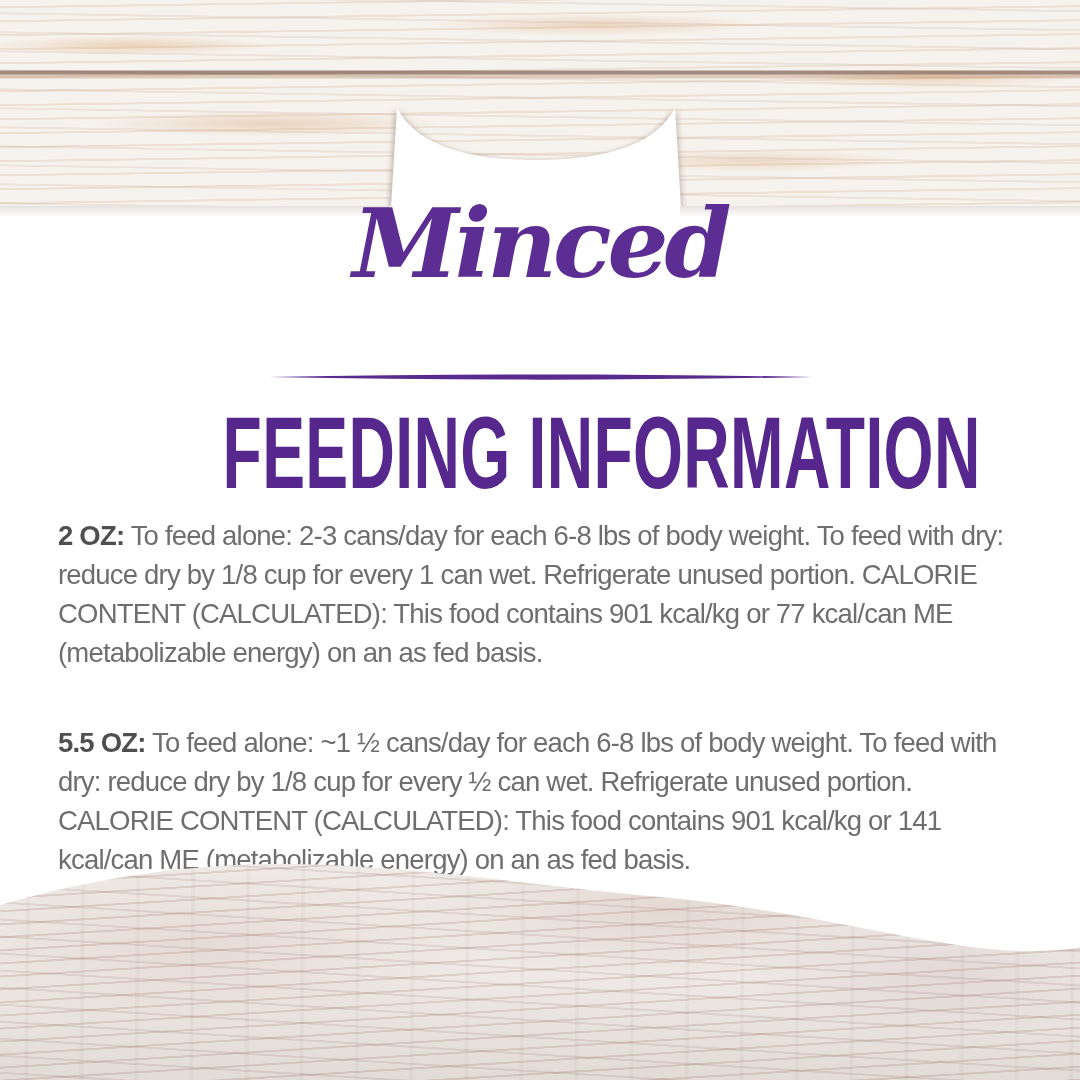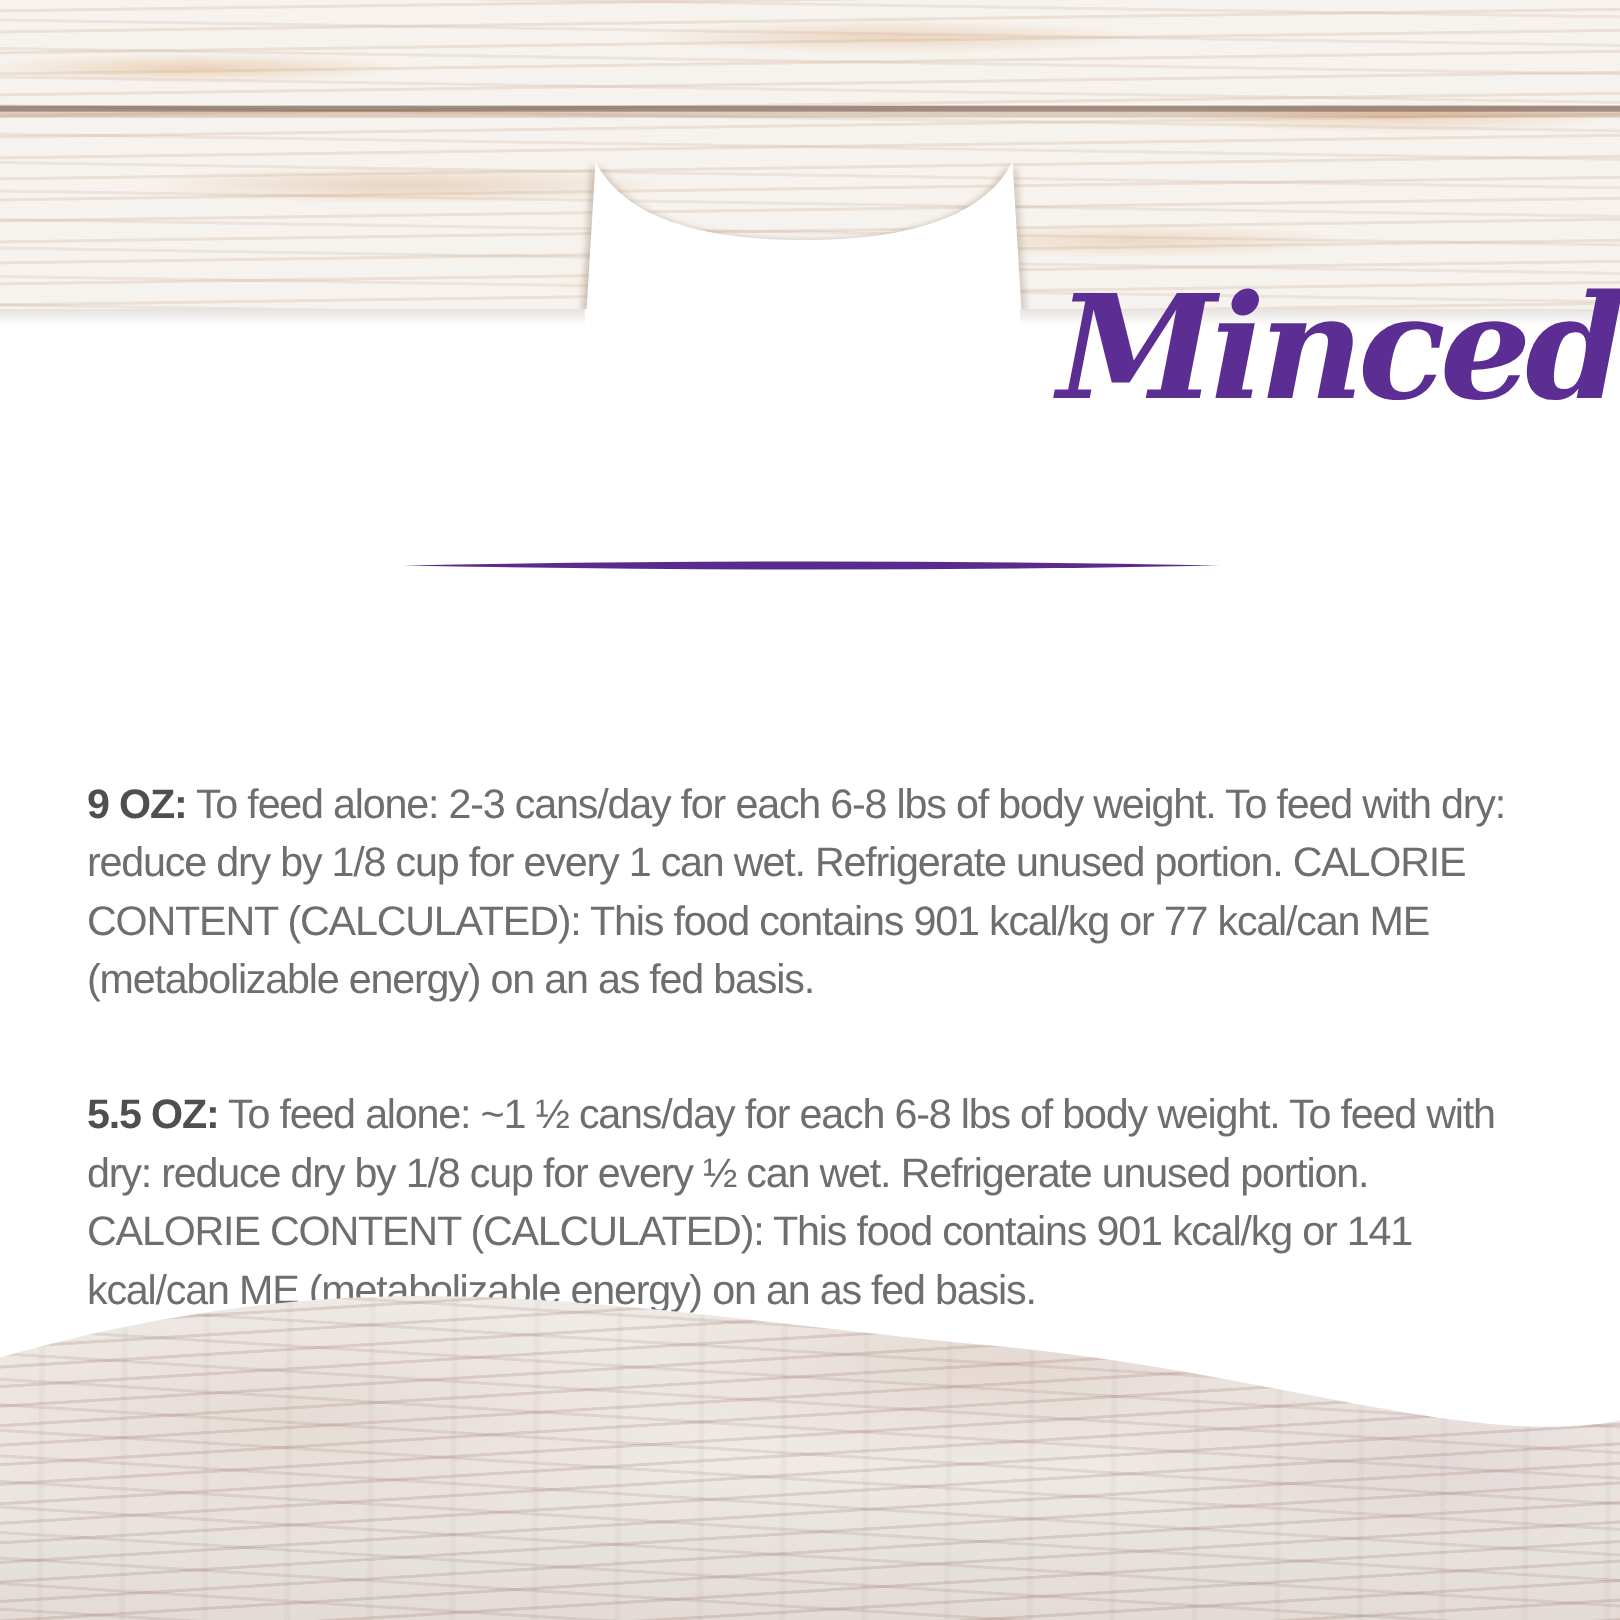--- a/index.html
+++ b/index.html
@@ -32,21 +32,21 @@
   .shadow-right{left:680px;width:400px;}
 
   
   .cat-wrap{position:absolute;left:385px;top:0;width:302px;height:206px;overflow:hidden;}
   .cat-wrap svg{position:absolute;left:3px;top:104px;
     filter:drop-shadow(-3px 1px 2px rgba(140,120,105,0.35))
            drop-shadow(3px 1px 2px rgba(140,120,105,0.30));}
 
   
   .script-title{
-    position:absolute;left:0;right:0;top:184px;margin:0;text-align:right;
+    position:absolute;left:0;right:0;top:196px;margin:0;text-align:center;
     font-family:"DejaVu Serif",serif;font-style:italic;font-weight:bold;
     font-size:96px;line-height:1;letter-spacing:-4px;color:#5c2e94;
   }
   .caps-title{position:absolute;left:0;right:0;top:287px;margin:0;text-align:center;line-height:1;}
   .caps-title .squeeze{
     display:inline-block;white-space:nowrap;font-weight:bold;font-size:72px;
     color:#56278c;transform:scaleX(0.61);transform-origin:50% 50%;letter-spacing:0.5px;
   }
   .divider{position:absolute;left:268px;top:373px;}
   .feeding-title{position:absolute;left:0;right:0;top:402px;margin:0;text-align:center;line-height:1;}
@@ -98,23 +98,24 @@
     </svg>
   </div>
 
   <h1 class="script-title">Minced</h1>
 
 
   <svg class="divider" width="546" height="8" viewBox="0 0 546 8">
     <path d="M1,4 C182,0.5 364,0.5 545,4 C364,7.5 182,7.5 1,4 Z" fill="#5a2b8f"></path>
   </svg>
 
+  <h2 class="feeding-title"><span class="squeeze">FEEDING INFORMATION</span></h2>
 
   <p class="feed-para para-3oz">
-    <b class="size-label">9 OZ:</b>
+    <b class="size-label">2 OZ:</b>
     <span>To feed alone: 2-3 cans/day for each 6-8 lbs of body weight. To feed with dry: reduce dry by 1/8 cup for every 1 can wet. Refrigerate unused portion. CALORIE CONTENT (CALCULATED): This food contains 901 kcal/kg or 77 kcal/can ME (metabolizable energy) on an as fed basis.</span>
   </p>
 
   <p class="feed-para para-55oz">
     <b class="size-label">5.5 OZ:</b>
     <span>To feed alone: ~1 ½ cans/day for each 6-8 lbs of body weight. To feed with dry: reduce dry by 1/8 cup for every ½ can wet. Refrigerate unused portion. CALORIE CONTENT (CALCULATED): This food contains 901 kcal/kg or 141 kcal/can ME (metabolizable energy) on an as fed basis.</span>
   </p>
 
   <div class="wood-bottom"></div>
 

